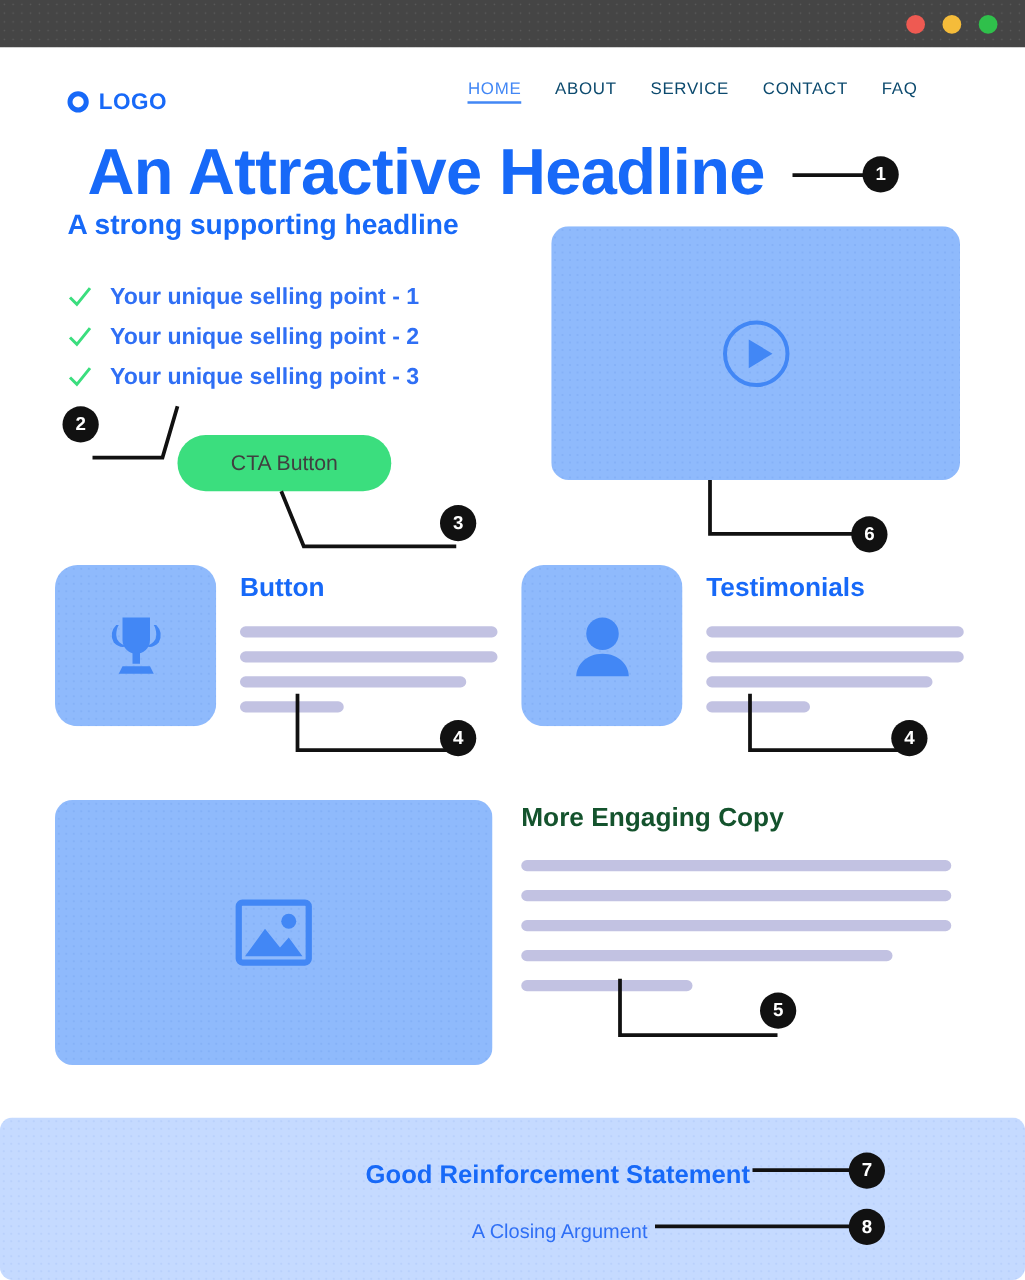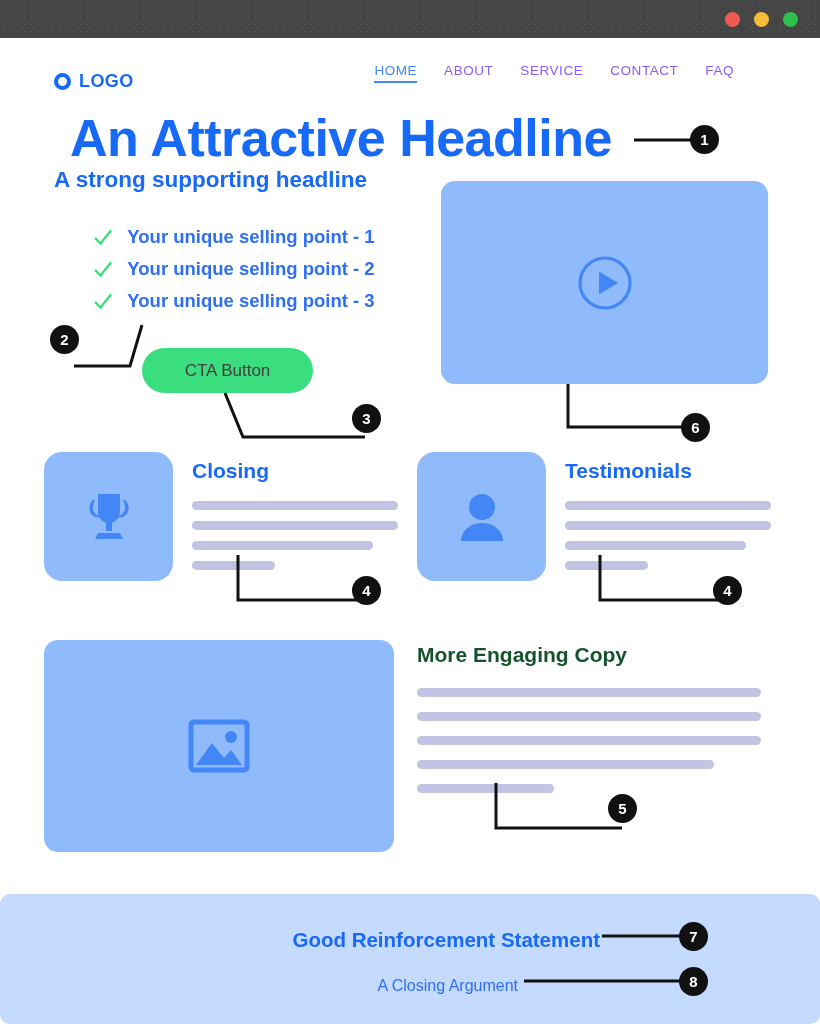--- a/index.html
+++ b/index.html
@@ -79,21 +79,21 @@
   .main-nav {
     position: absolute;
     right: 86px;
     top: 15px;
     display: flex;
     align-items: flex-start;
     gap: 27px;
   }
   .nav-item {
     font-size: 13.5px;
-    color: #8b5cf6;
+    color: #0c4a6e;
     letter-spacing: 0.55px;
     padding-bottom: 5px;
     text-decoration: none;
     white-space: nowrap;
   }
   .nav-item.active {
     color: #4287f5;
     border-bottom: 2px solid #4287f5;
     padding-bottom: 3px;
   }
@@ -124,21 +124,20 @@
     position: absolute;
     left: 54px;
     top: 183px;
     width: 360px;
   }
   .usp-item {
     display: flex;
     align-items: center;
     gap: 14px;
     height: 32px;
-    justify-content: center;
   }
   .usp-check {
     width: 20px; height: 20px;
     flex: 0 0 20px;
     display: block;
   }
   .usp-text {
     font-size: 18.5px;
     font-weight: bold;
     color: #2f6ff5;
@@ -346,21 +345,21 @@
       <div class="ph icon-ph">
         <svg width="70" height="70" viewBox="0 0 70 70">
           <path d="M24 12 h22 v18 a11 11 0 0 1 -22 0 z" fill="#4287f5"></path>
           <rect x="32" y="40" width="6" height="9" fill="#4287f5"></rect>
           <path d="M24 51 h22 l3 6 h-28 z" fill="#4287f5"></path>
           <path d="M19 18 q-6 6 -2 14 q5 5 10 3 q-8 -3 -8 -9 q0 -5 2 -8 z" fill="#4287f5"></path>
           <path d="M51 18 q6 6 2 14 q-5 5 -10 3 q8 -3 8 -9 q0 -5 -2 -8 z" fill="#4287f5"></path>
         </svg>
       </div>
       <div class="feature-body">
-        <div class="feature-title">Closing</div>
+        <div class="feature-title">Button</div>
         <div>
           <div class="bar" style="width:206px"></div>
           <div class="bar" style="width:206px"></div>
           <div class="bar" style="width:181px"></div>
           <div class="bar" style="width:83px"></div>
         </div>
       </div>
     </div>
 
     <div class="feature feature-testimonials">

